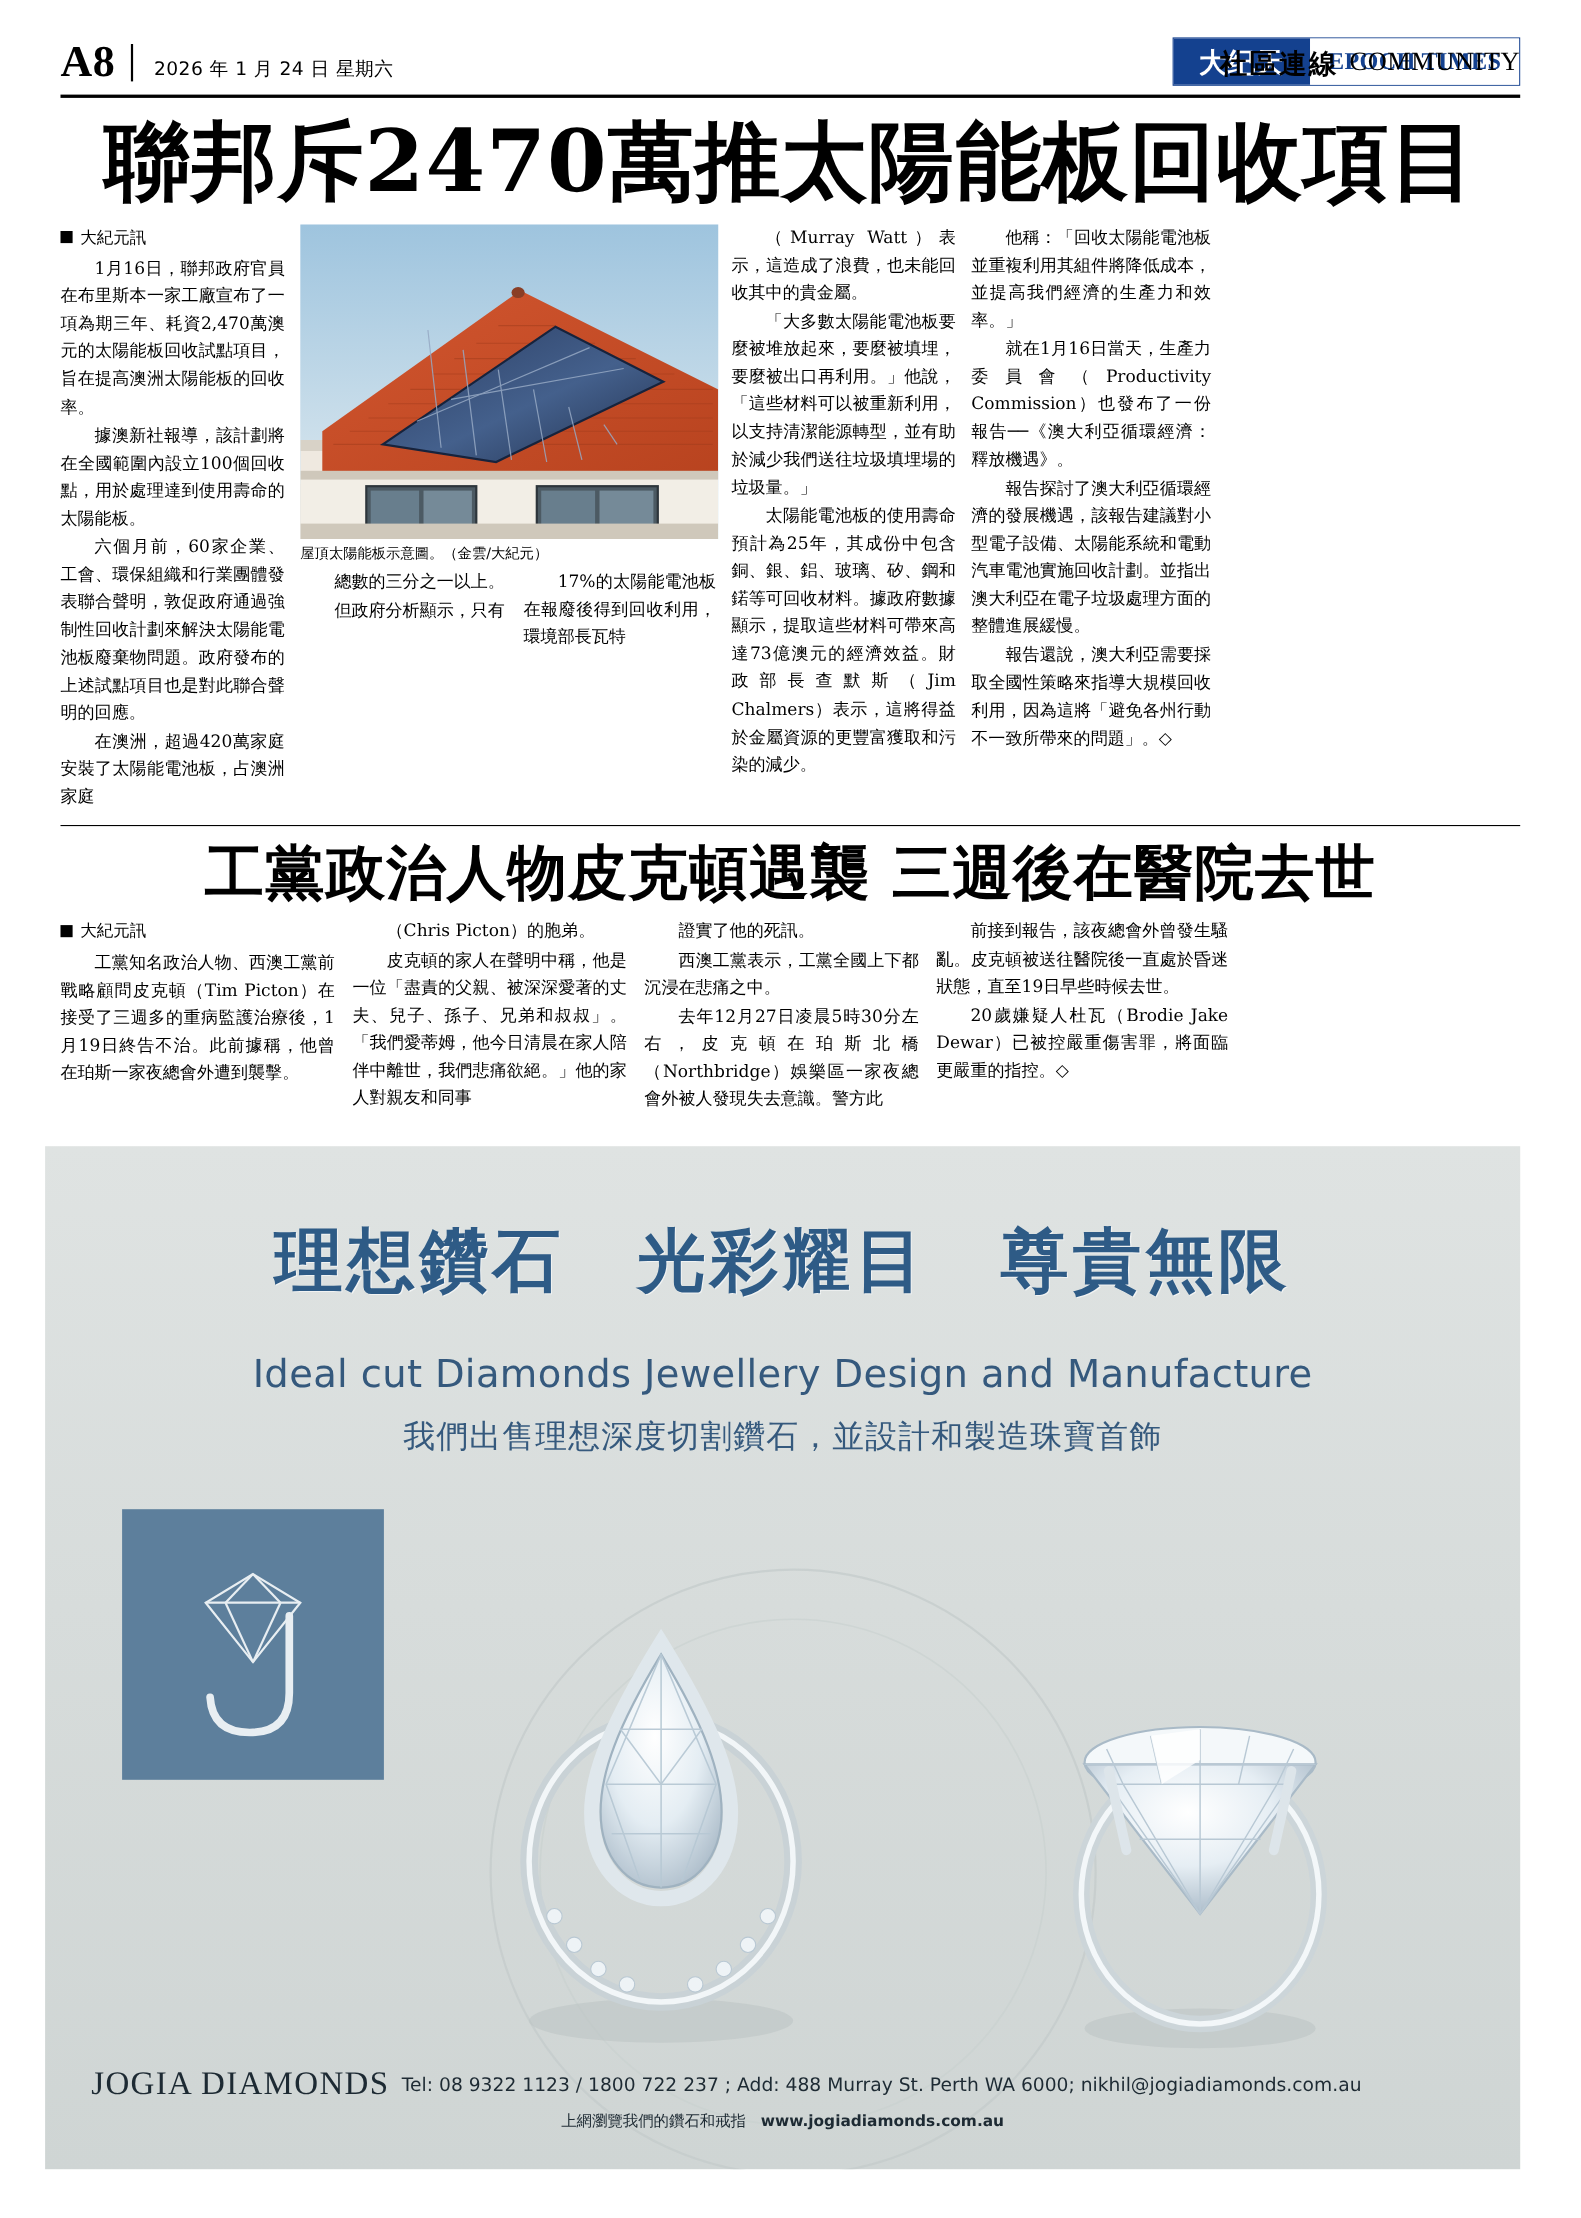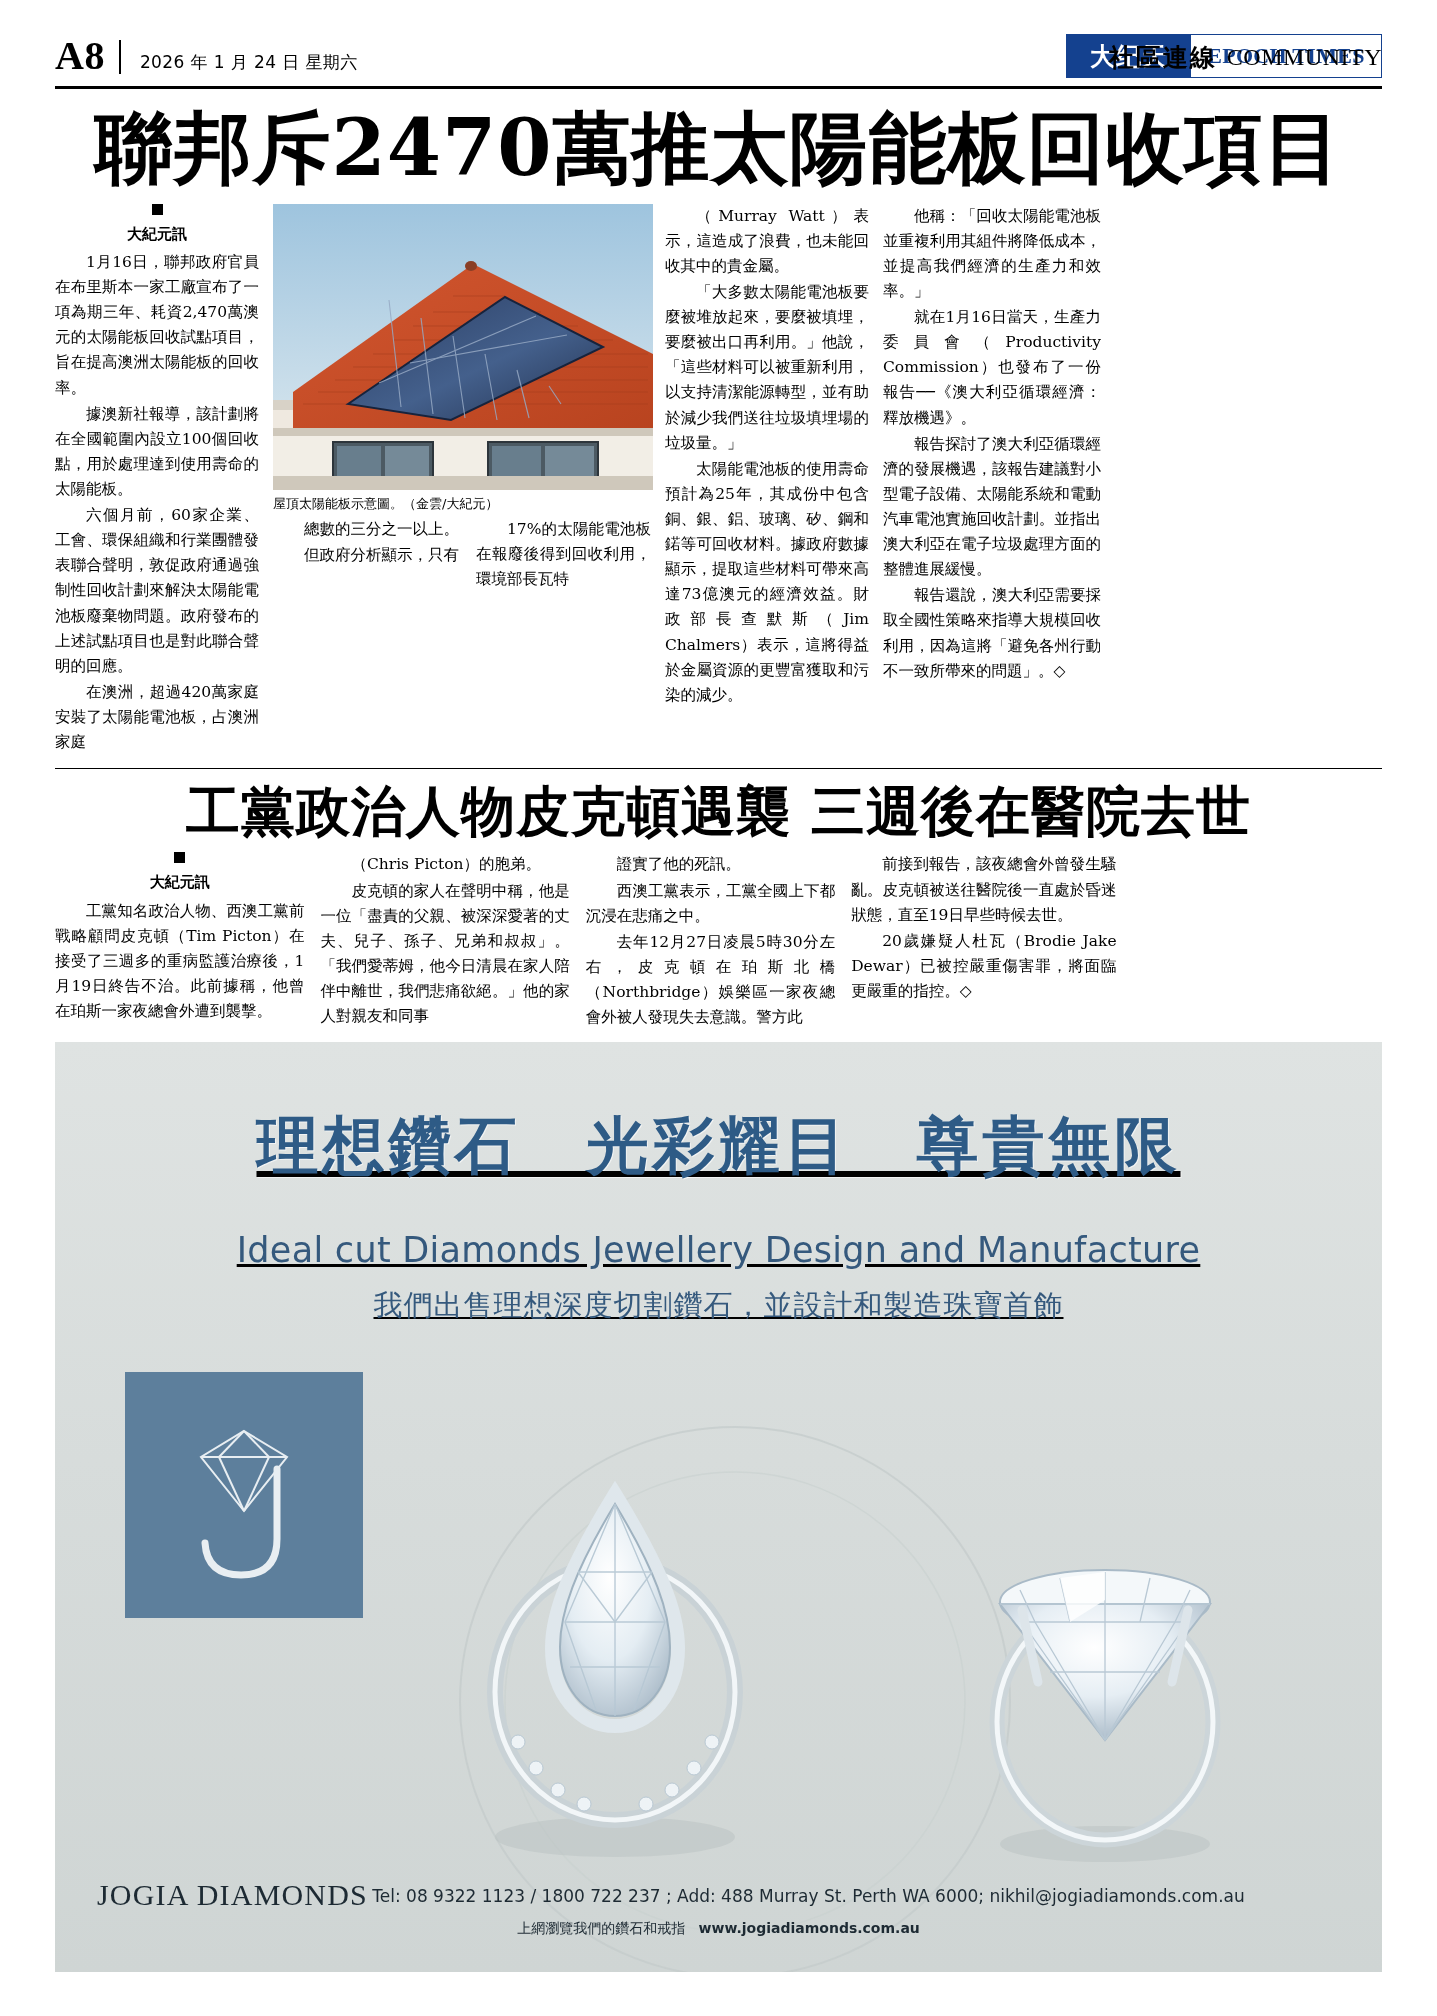--- a/index.html
+++ b/index.html
@@ -133,25 +133,24 @@
     line-height: 1.62;
     text-align: justify;
     text-justify: inter-ideograph;
   }
   .col p { margin: 0 0 1px; text-indent: 2em; }
   .byline {
     display: flex;
     align-items: center;
     gap: 7px;
     font-family: "DejaVu Sans", sans-serif;
-    font-weight: bold;
+    font-weight: normal;
     font-size: 15px;
     margin-bottom: 4px;
     text-indent: 0;
-    flex-direction: column;
   }
   .byline .sq {
     width: 11px; height: 11px; background: #000; display: inline-block;
   }
   .a1-c1 { width: 218px; padding-right: 14px; }
   .a1-c2 { width: 392px; padding-right: 14px; }
   .a1-c3 { width: 218px; padding-right: 14px; }
   .a1-c5 { width: 218px; }
 
   .photo-wrap { width: 380px; margin-bottom: 4px; }
@@ -182,27 +181,26 @@
   }
 
   
   .article2 { display: flex; }
   .a2-col { width: 265.4px; padding-right: 16px; }
   .a2-col:last-child { padding-right: 0; }
 
   
   .ad {
     position: absolute;
-    left: 55px;
+    left: 41px;
     right: 55px;
     top: 1042px;
     height: 930px;
     background: linear-gradient(180deg, #dfe3e2 0%, #d7dcdb 45%, #cfd5d4 100%);
     overflow: hidden;
-    text-decoration: underline;
   }
   .ad-head {
     text-align: center;
     font-family: "DejaVu Serif", serif;
     font-weight: bold;
     font-size: 62px;
     color: #2e5b86;
     letter-spacing: 4px;
     padding-top: 62px;
     text-shadow: 1px 1px 0 rgba(255,255,255,0.6);

